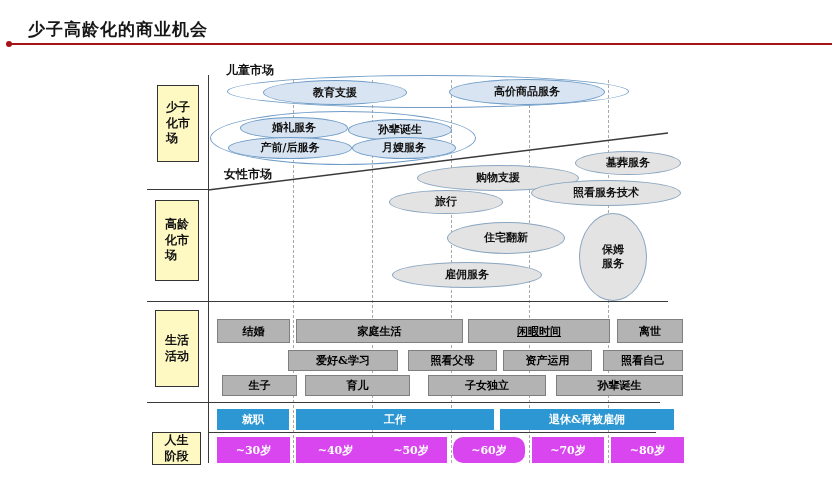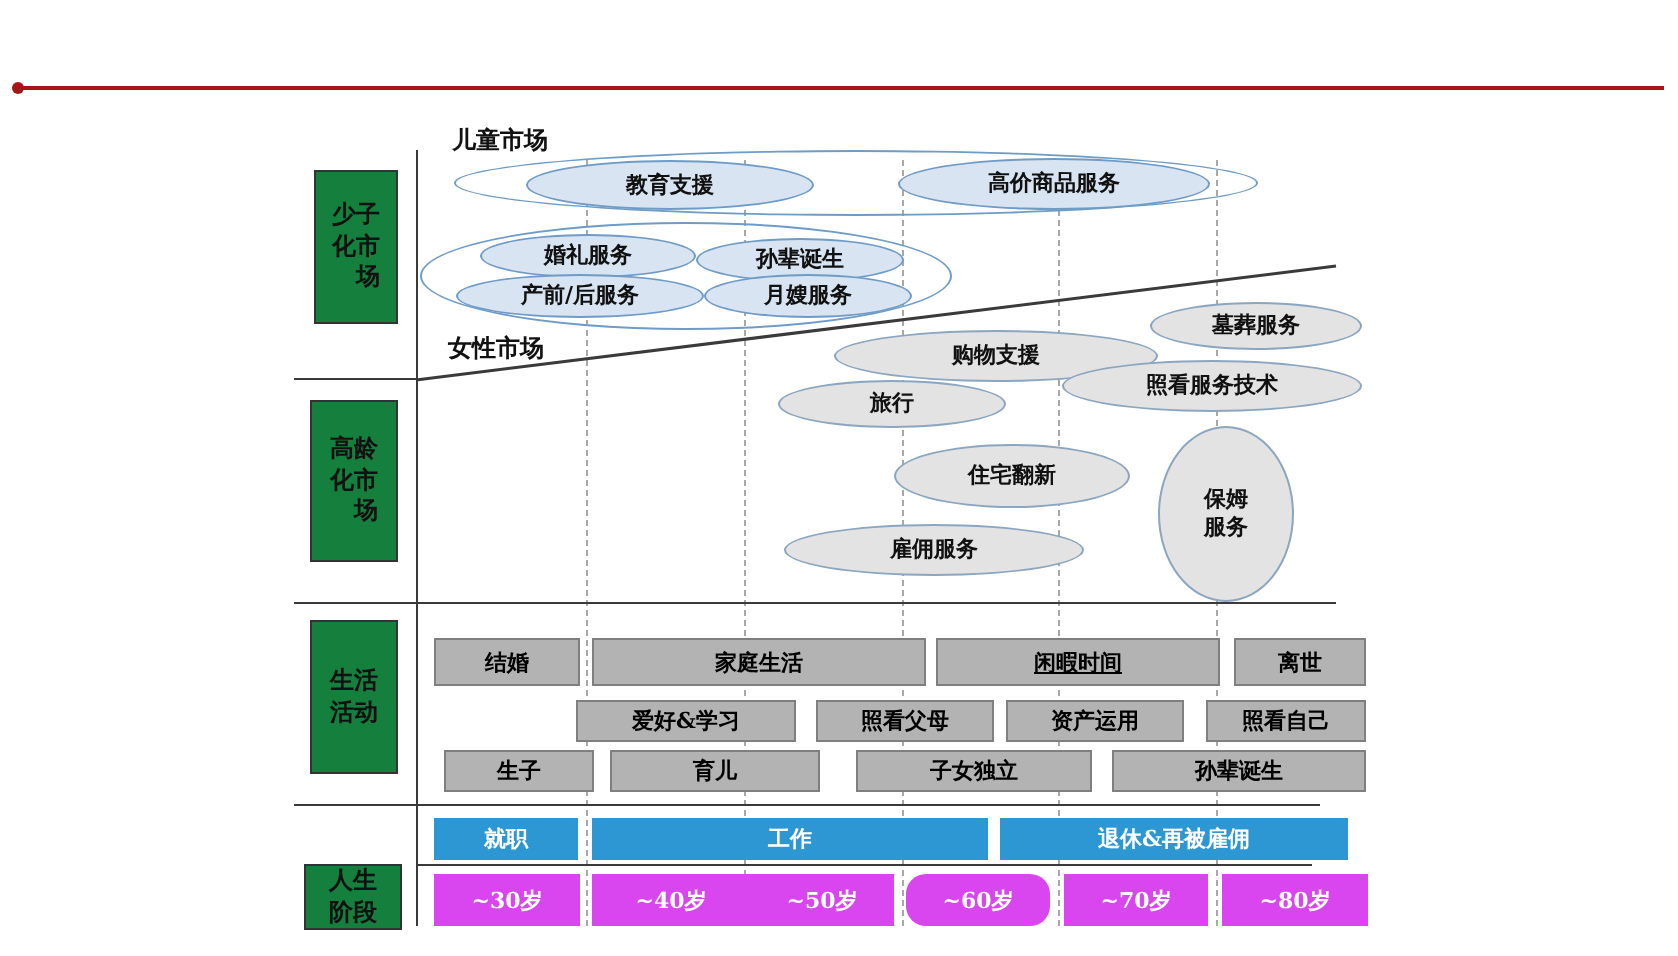--- a/index.html
+++ b/index.html
@@ -8,22 +8,22 @@
   .title{position:absolute;left:28px;top:18px;font-size:17px;font-weight:bold;
          font-family:"DejaVu Serif",serif;letter-spacing:1px;color:#161616;}
   .rule{position:absolute;left:10px;top:43px;width:822px;height:2px;background:#a51417;}
   .rule-dot{position:absolute;left:6px;top:41px;width:6px;height:6px;border-radius:50%;background:#a51417;}
 
   .vaxis{position:absolute;left:208px;top:75px;height:388px;width:0;border-left:1.5px solid #3a3a3a;z-index:1;}
   .dash{position:absolute;top:80px;height:383px;width:0;border-left:1px dashed #a8a8a8;z-index:0;}
   .hline{position:absolute;height:0;border-top:1.5px solid #3a3a3a;z-index:1;}
   .diag{position:absolute;left:0;top:0;width:839px;height:478px;z-index:1;pointer-events:none;}
 
-  .sidebox{position:absolute;background:#15803d;border:1.5px solid #333;display:flex;align-items:center;
-           justify-content:center;text-align:right;font-weight:bold;font-size:12px;line-height:1.3;
+  .sidebox{position:absolute;background:#fef9c3;border:1.5px solid #333;display:flex;align-items:center;
+           justify-content:center;text-align:left;font-weight:bold;font-size:12px;line-height:1.3;
            white-space:pre-line;z-index:3;font-family:"DejaVu Serif",serif;}
   .rlabel{position:absolute;font-size:12px;font-weight:bold;z-index:2;font-family:"DejaVu Serif",serif;}
 
   .ell{position:absolute;border:1.3px solid #6f9cc7;border-radius:50%;display:flex;align-items:center;
        justify-content:center;text-align:left;font-size:11px;font-weight:bold;line-height:1.25;
        white-space:pre-line;font-family:"DejaVu Serif",serif;}
   .ell.hollow{background:transparent;z-index:2;}
   .ell.blue{background:#d9e4f2;z-index:3;}
   .ell.gray{background:#e3e3e3;border-color:#8aa6c0;z-index:3;}
 
@@ -31,20 +31,21 @@
        font-weight:bold;z-index:2;font-family:"DejaVu Serif",serif;}
   .bar.act{background:#b3b3b3;border:1px solid #7f7f7f;color:#000;box-sizing:border-box;}
   .bar.career{background:#2d97d3;color:#fff;}
   .bar.age{background:#d946ef;color:#fff;}
 </style>
 </head>
 <body>
 
 <div class="stage">
 
+  <div class="title">少子高龄化的商业机会</div>
   <div class="rule"></div>
   <div class="rule-dot"></div>
 
   <div class="vaxis"></div>
   <div class="dash" style="left:293px;"></div>
   <div class="dash" style="left:372px;"></div>
   <div class="dash" style="left:451px;"></div>
   <div class="dash" style="left:529px;"></div>
   <div class="dash" style="left:608px;"></div>
 

